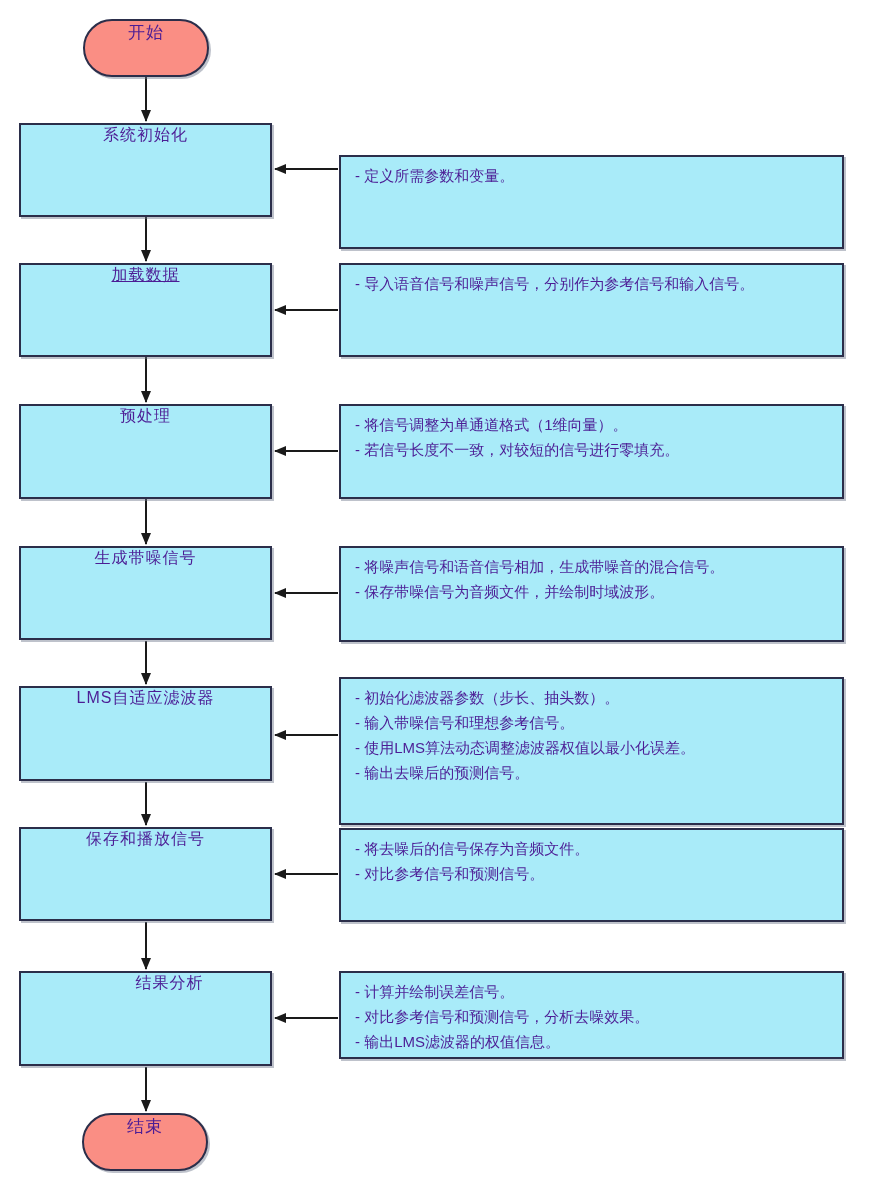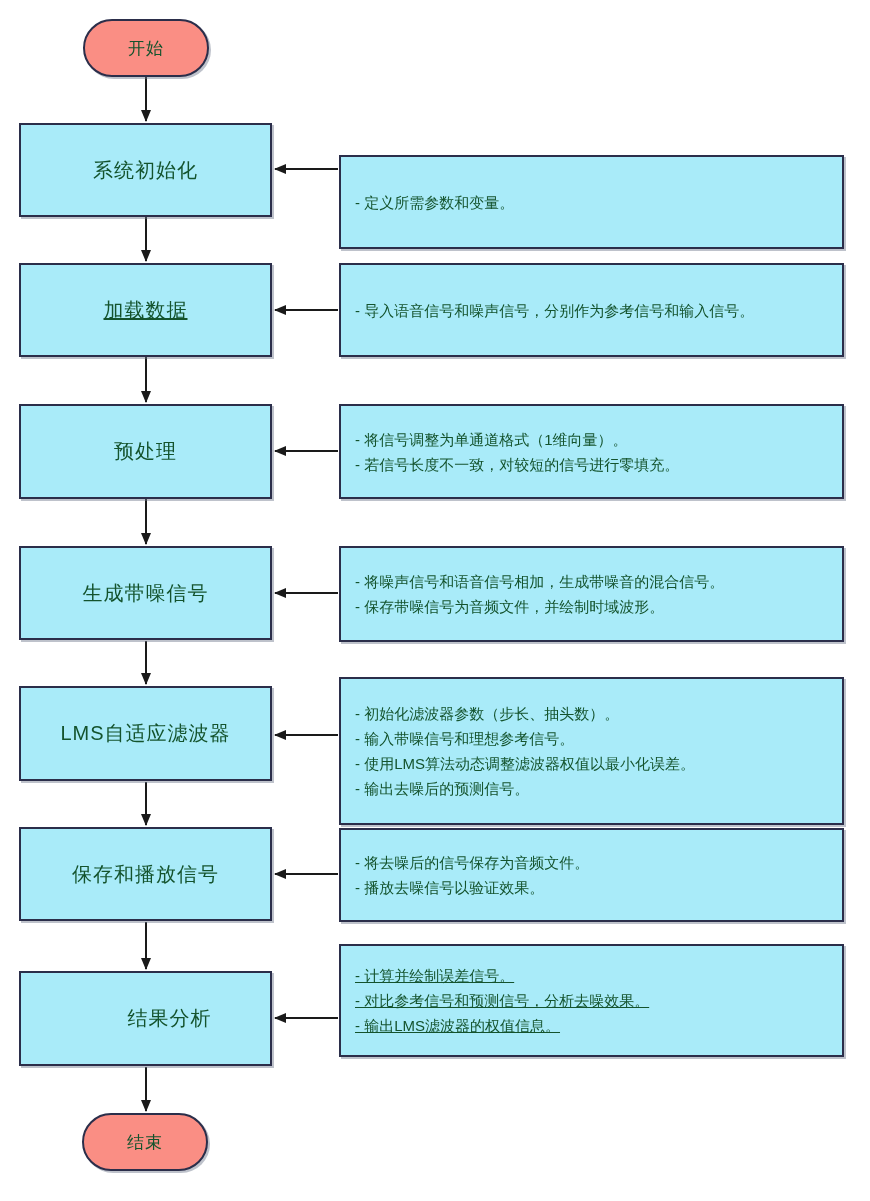--- a/index.html
+++ b/index.html
@@ -18,39 +18,39 @@
   .arrow-layer {
     position: absolute;
     left: 0; top: 0;
     width: 870px; height: 1201px;
     pointer-events: none;
   }
   .node {
     position: absolute;
     box-sizing: border-box;
     border: 2px solid #2b2e4a;
-    color: #14532d;
+    color: #4c1d95;
     display: flex;
-    align-items: center;
+    align-items: flex-start;
     justify-content: center;
     box-shadow: 2px 2px 0 rgba(110, 120, 140, 0.45);
   }
   .terminal {
     background: #fa8e84;
     border-radius: 29px;
     width: 126px;
     height: 58px;
     font-size: 17px;
     letter-spacing: 1px;
   }
   .process {
     background: #a9ebf9;
     left: 19px;
     width: 253px;
-    font-size: 20px;
+    font-size: 16px;
     letter-spacing: 1px;
     text-align: center;
   }
   .detail {
     background: #a9ebf9;
     left: 339px;
     width: 505px;
     font-size: 15px;
     justify-content: flex-start;
   }
@@ -144,28 +144,28 @@
       <div>- 输出去噪后的预测信号。</div>
     </div>
   </div>
 
   <div class="node process" style="top:827px; height:94px;">
     <span>保存和播放信号</span>
   </div>
   <div class="node detail" style="top:828px; height:94px;">
     <div class="detail-inner">
       <div>- 将去噪后的信号保存为音频文件。</div>
-      <div>- 播放去噪信号以验证效果。</div>
+      <div>- 对比参考信号和预测信号。</div>
     </div>
   </div>
 
   <div class="node process" style="top:971px; height:95px;padding-left:48px;">
     <span>结果分析</span>
   </div>
-  <div class="node detail" style="top:944px; height:113px;text-decoration:underline;">
+  <div class="node detail" style="top:971px; height:88px;">
     <div class="detail-inner">
       <div>- 计算并绘制误差信号。</div>
       <div>- 对比参考信号和预测信号，分析去噪效果。</div>
       <div>- 输出LMS滤波器的权值信息。</div>
     </div>
   </div>
 
   <div class="node terminal" style="left:82px; top:1113px;">
     <span>结束</span>
   </div>

